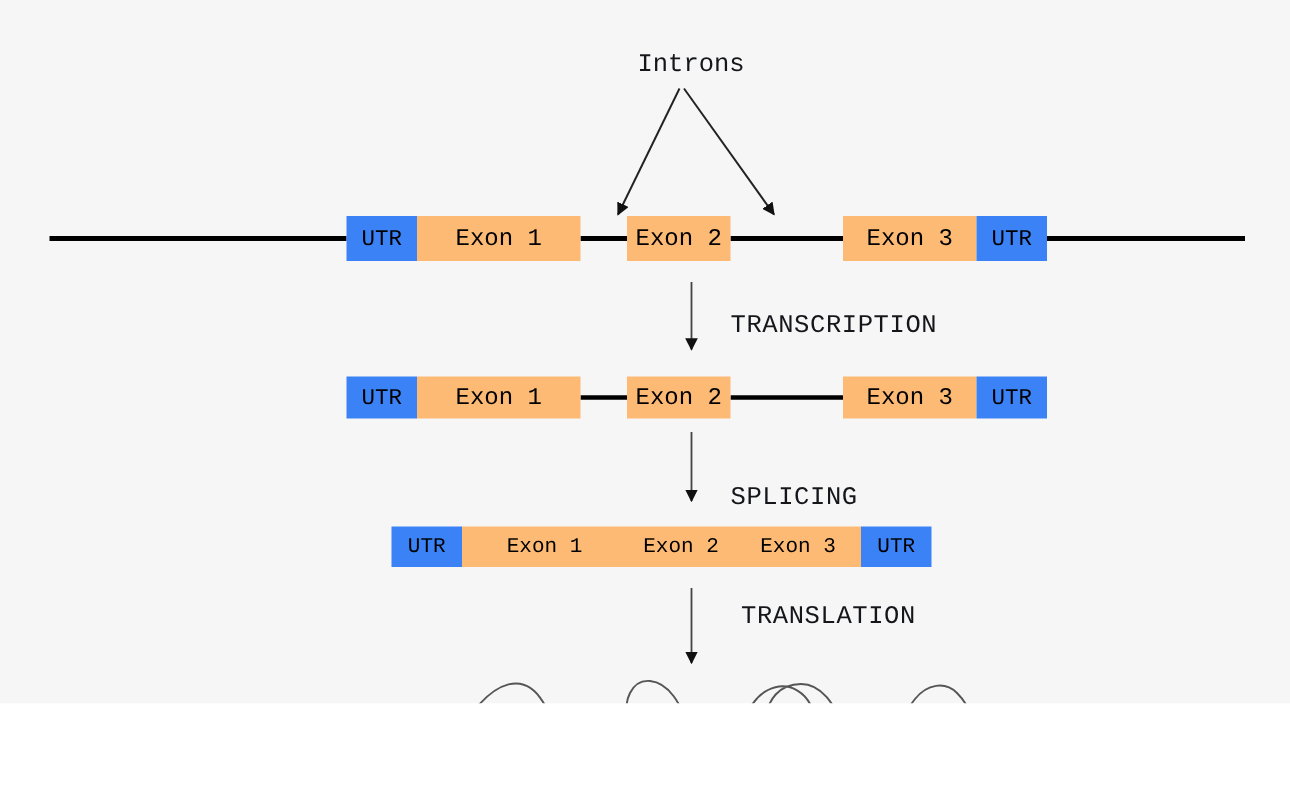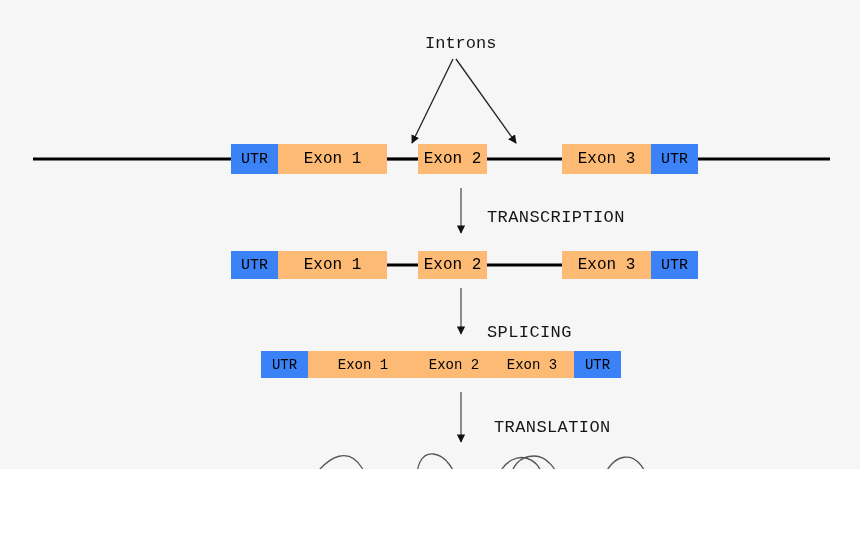--- a/index.html
+++ b/index.html
@@ -135,15 +135,15 @@
   <div class="step-label" style="left:487px; top:307px;margin-top:16px;">SPLICING</div>
 
   <div>
     <div class="block utr utr-sm" style="left:261px; top:351px; width:47px;  height:27px;">UTR</div>
     <div class="block exon exon-sm" style="left:308px; top:351px; width:110px; height:27px;">Exon 1</div>
     <div class="block exon exon-sm" style="left:418px; top:351px; width:72px;  height:27px;">Exon 2</div>
     <div class="block exon exon-sm" style="left:490px; top:351px; width:84px;  height:27px;">Exon 3</div>
     <div class="block utr utr-sm" style="left:574px; top:351px; width:47px;  height:27px;">UTR</div>
   </div>
 
-  <div class="step-label" style="left:494px; top:418px;">TRANSLATION</div>
+  <div class="step-label" style="left:494px; top:402px;">TRANSLATION</div>
 
 </div>
 
 </body></html>

